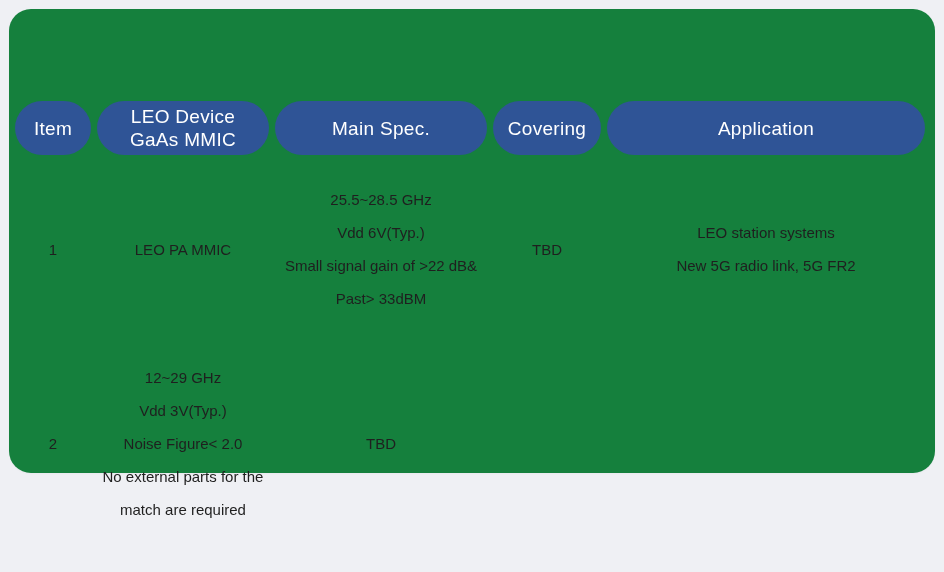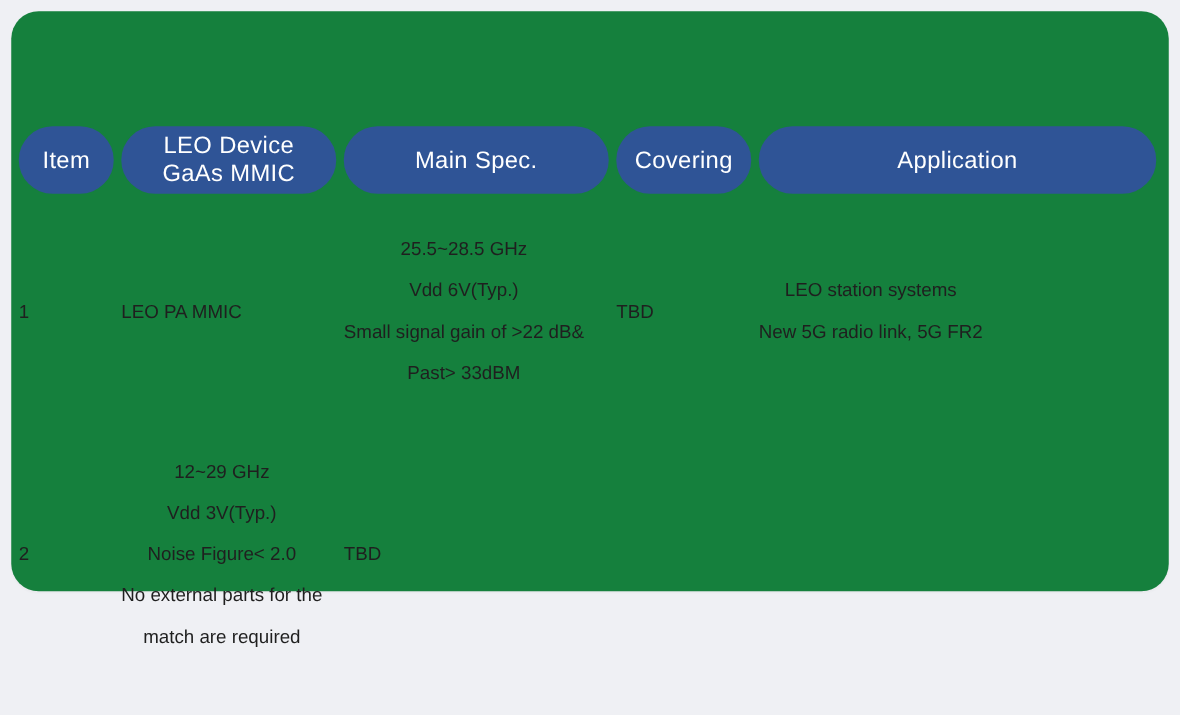--- a/index.html
+++ b/index.html
@@ -45,20 +45,21 @@
   .pill-label {
     color: #FFFFFF;
     font-size: 19px;
     line-height: 23px;
     white-space: pre-line;
     letter-spacing: 0.3px;
   }
   .body-row .cell {
     display: flex;
     align-items: center;
+    justify-content: center;
     text-align: center;
     margin-top: 28px;
   }
   .row1 { height: 154px; }
   .row2 { height: 240px; }
   .cell-text {
     font-size: 15px;
     line-height: 33px;
     color: #1F1F1F;
     white-space: pre-line;

